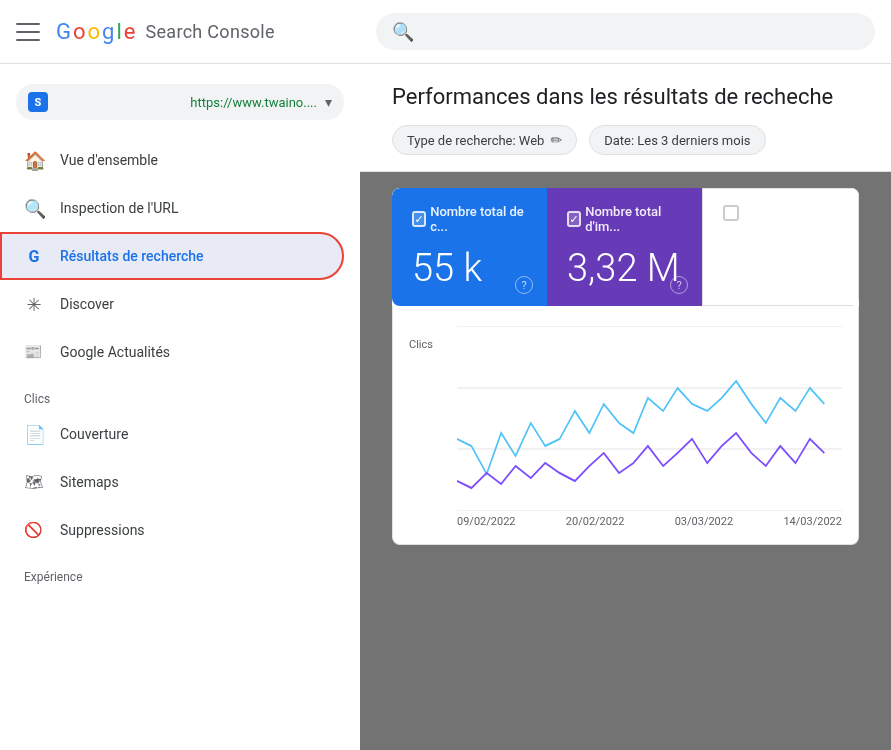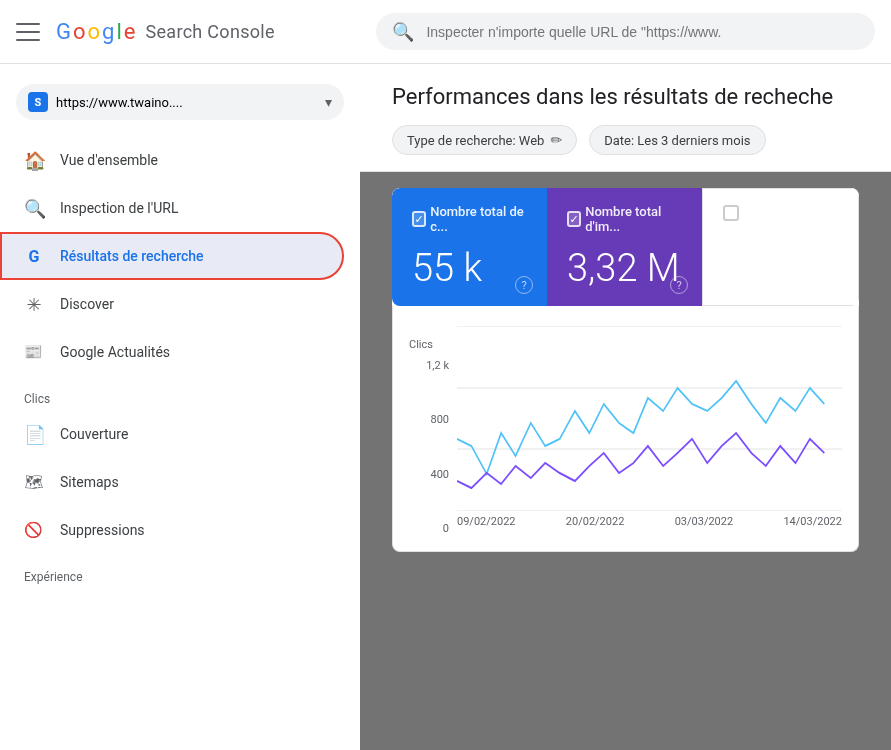--- a/index.html
+++ b/index.html
@@ -84,21 +84,21 @@
       cursor: pointer;
       gap: 8px;
     }
     .property-icon {
       width: 20px; height: 20px;
       background: #1a73e8;
       border-radius: 4px;
       display: flex; align-items: center; justify-content: center;
       color: #fff; font-size: 11px; font-weight: bold;
     }
-    .property-url { font-size: 13px; color: #000000; flex: 1; }
+    .property-url { font-size: 13px; color: #15803d; flex: 1; text-align: right; }
     .chevron-down { color: #5f6368; font-size: 14px; }
 
     
     .nav-item {
       display: flex;
       align-items: center;
       padding: 0 24px;
       height: 48px;
       cursor: pointer;
       gap: 16px;
@@ -262,21 +262,20 @@
         <span class="logo-o1">o</span>
         <span class="logo-o2">o</span>
         <span class="logo-g2">g</span>
         <span class="logo-l">l</span>
         <span class="logo-e">e</span>
       <span class="logo-text">Search Console</span>
     </div>
   </div>
   <div class="search-bar">
     <span class="search-bar-icon">🔍</span>
-    <input type="text" placeholder="Inspecter n'importe quelle URL de &quot;https://www." style="">
   </div>
 </div>
 
 <div class="main-layout">
 
   <div class="sidebar">
 
     <div class="property-selector">
       <div class="property-icon">
         <span>S</span>
@@ -380,26 +379,20 @@
           <div class="metric-value inactive-val"></div>
         </div>
 
       </div>
     </div>
 
     <div style="background:#fff; margin: 0 32px; border: 1px solid #e0e0e0; border-top: none; padding: 20px 16px 16px 16px; border-radius: 0 0 8px 8px;">
       <div style="display:flex; gap: 8px; align-items: flex-start;">
         <div style="min-width:40px;">
           <div class="chart-y-label">Clics</div>
-          <div style="display:flex; flex-direction:column; justify-content:space-between; height:180px; text-align:right; font-size:11px; color:#5f6368; padding-top:4px;">
-            <span>1,2 k</span>
-            <span>800</span>
-            <span>400</span>
-            <span>0</span>
-          </div>
         </div>
         <div style="flex:1; position:relative;">
           <svg viewBox="0 0 480 185" preserveAspectRatio="none" style="width:100%;height:185px;display:block;">
 
             <line x1="0" y1="0" x2="480" y2="0" stroke="#e0e0e0" stroke-width="1"></line>
             <line x1="0" y1="62" x2="480" y2="62" stroke="#e0e0e0" stroke-width="1"></line>
             <line x1="0" y1="123" x2="480" y2="123" stroke="#e0e0e0" stroke-width="1"></line>
             <line x1="0" y1="185" x2="480" y2="185" stroke="#e0e0e0" stroke-width="1"></line>
 
             <polyline fill="none" stroke="#4fc3f7" stroke-width="2" points="

